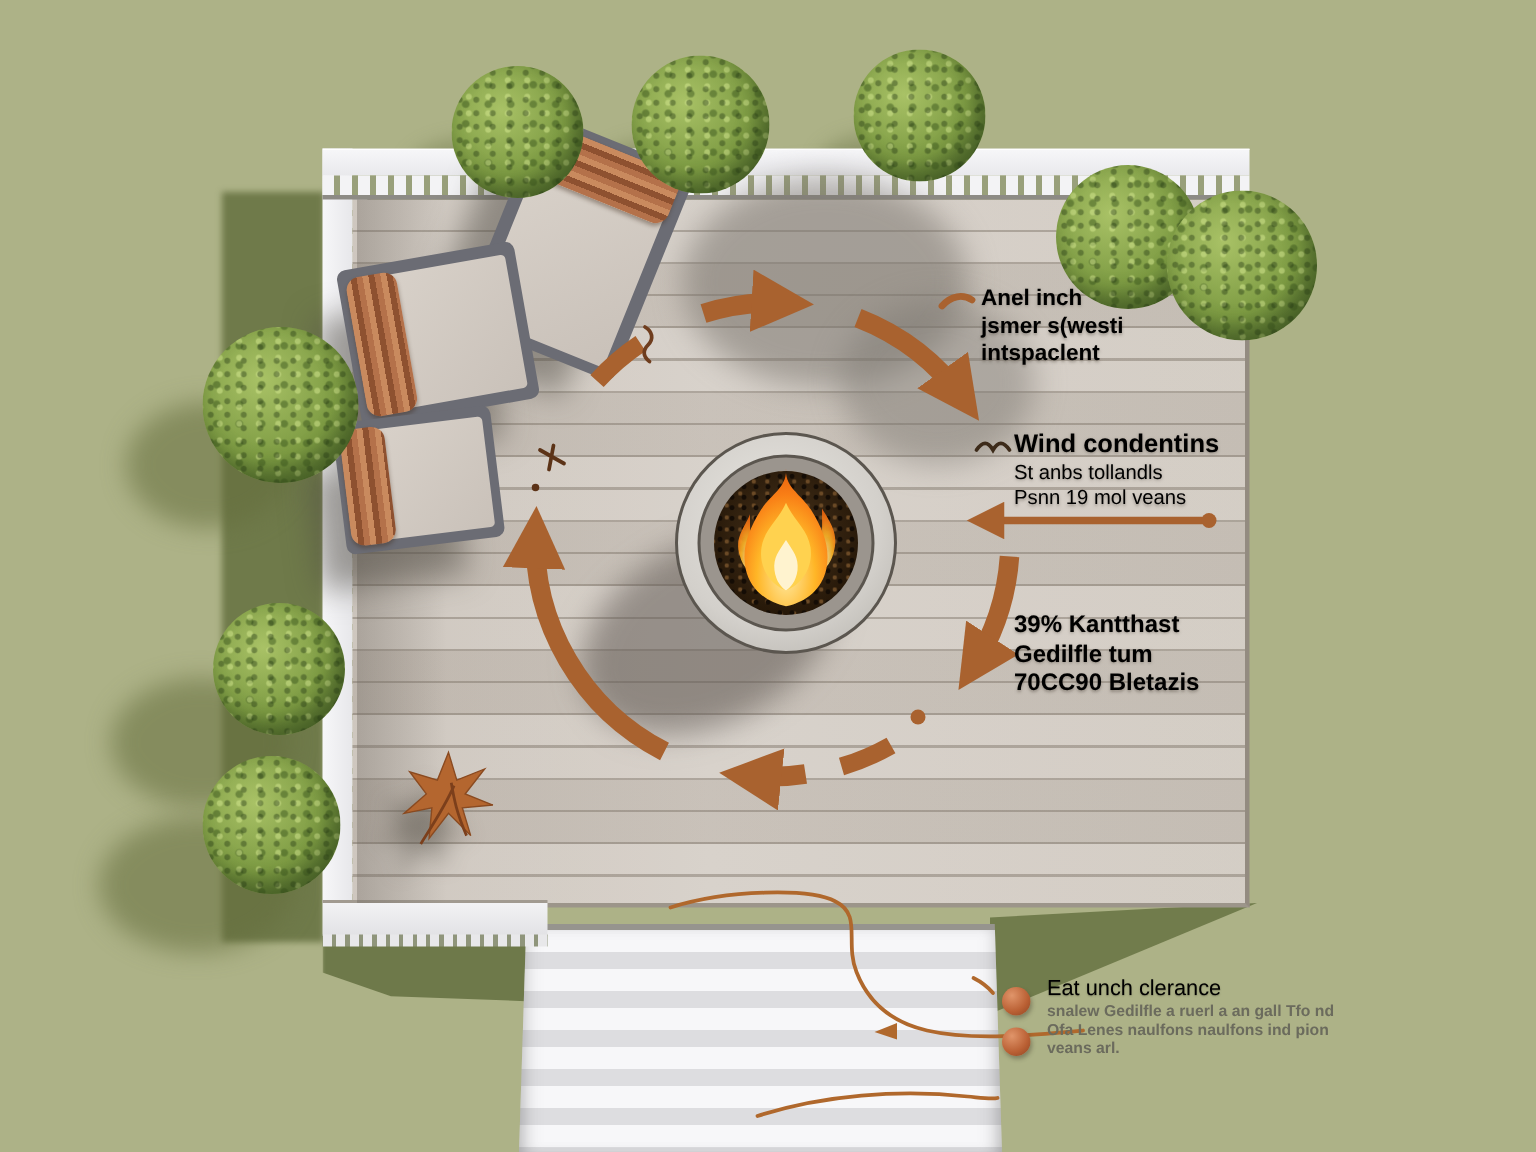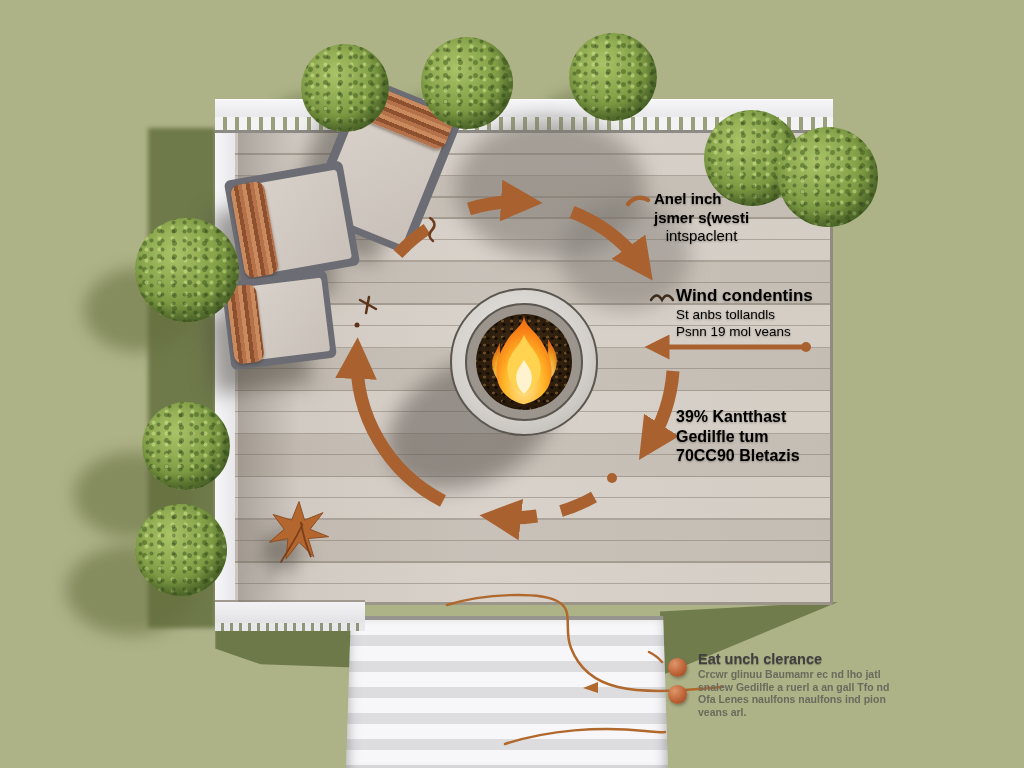--- a/index.html
+++ b/index.html
@@ -101,33 +101,33 @@
       radial-gradient(circle at 38% 34%,#a9c266,#7d9b43 55%,#5b7733 82%,#4c6429);
     box-shadow:inset -6px -8px 14px rgba(40,60,20,.45);}
   .bush::after{content:"";position:absolute;z-index:-1;left:-30%;top:22%;
     width:92%;height:72%;border-radius:50%;
     background:rgba(66,78,38,.42);filter:blur(7px);}
 
   
   .note{position:absolute;color:#000000;
     text-shadow:0 1px 2px rgba(95,88,78,.5);}
   .note1{left:654px;top:190px;font-size:15px;font-weight:600;line-height:18.5px;}
-  .note1 .l3{font-weight:400;text-align:center;}
+  .note1 .l3{font-weight:700;}
   .note2{left:676px;top:286px;}
   .note2 .nt{font-size:17px;font-weight:800;line-height:20px;}
   .note2 .nl{font-size:13.5px;font-weight:500;line-height:17px;}
   .note3{left:676px;top:407px;font-size:16px;font-weight:700;line-height:19.5px;}
 
   
   .legend{left:666px;top:650px;width:310px;}
   .legend-dot{position:absolute;width:19px;height:19px;border-radius:50%;
     background:radial-gradient(circle at 35% 30%,#e0956a,#b95f33 60%,#8a4424);
     box-shadow:1px 2px 3px rgba(60,55,40,.4);}
   .ld1{left:2px;top:8px;} .ld2{left:2px;top:35px;}
-  .legend-title{margin-left:32px;font-size:14.5px;font-weight:700;color:#404040;
+  .legend-title{margin-left:32px;font-size:14.5px;font-weight:400;color:#000000;
     line-height:18px;text-shadow:0 1px 1px rgba(80,80,60,.5);}
   .legend-body{margin-left:32px;font-size:10.5px;line-height:12.5px;
     color:#6b6b5d;font-weight:600;}
 
   svg.overlay{position:absolute;left:0;top:0;pointer-events:none;}
   .leafsvg{position:absolute;left:262px;top:496px;width:74px;height:74px;
     filter:drop-shadow(-16px 20px 7px rgba(72,66,58,.45));}
 </style>
 </head>
 <body>
@@ -266,20 +266,19 @@
     <div>39% Kantthast</div>
     <div>Gedilfle tum</div>
     <div>70CC90 Bletazis</div>
   </div>
 
   <div class="abs legend">
     <div class="legend-dot ld1"></div>
     <div class="legend-dot ld2"></div>
     <div class="legend-title">Eat unch clerance</div>
     <div class="legend-body">
-      <div>Crcwr glinuu Baumamr ec nd lho jatl</div>
       <div>snalew Gedilfle a ruerl a an gall Tfo nd</div>
       <div>Ofa Lenes naulfons naulfons ind pion</div>
       <div>veans arl.</div>
     </div>
   </div>
 
 </div>
 
 </body></html>

